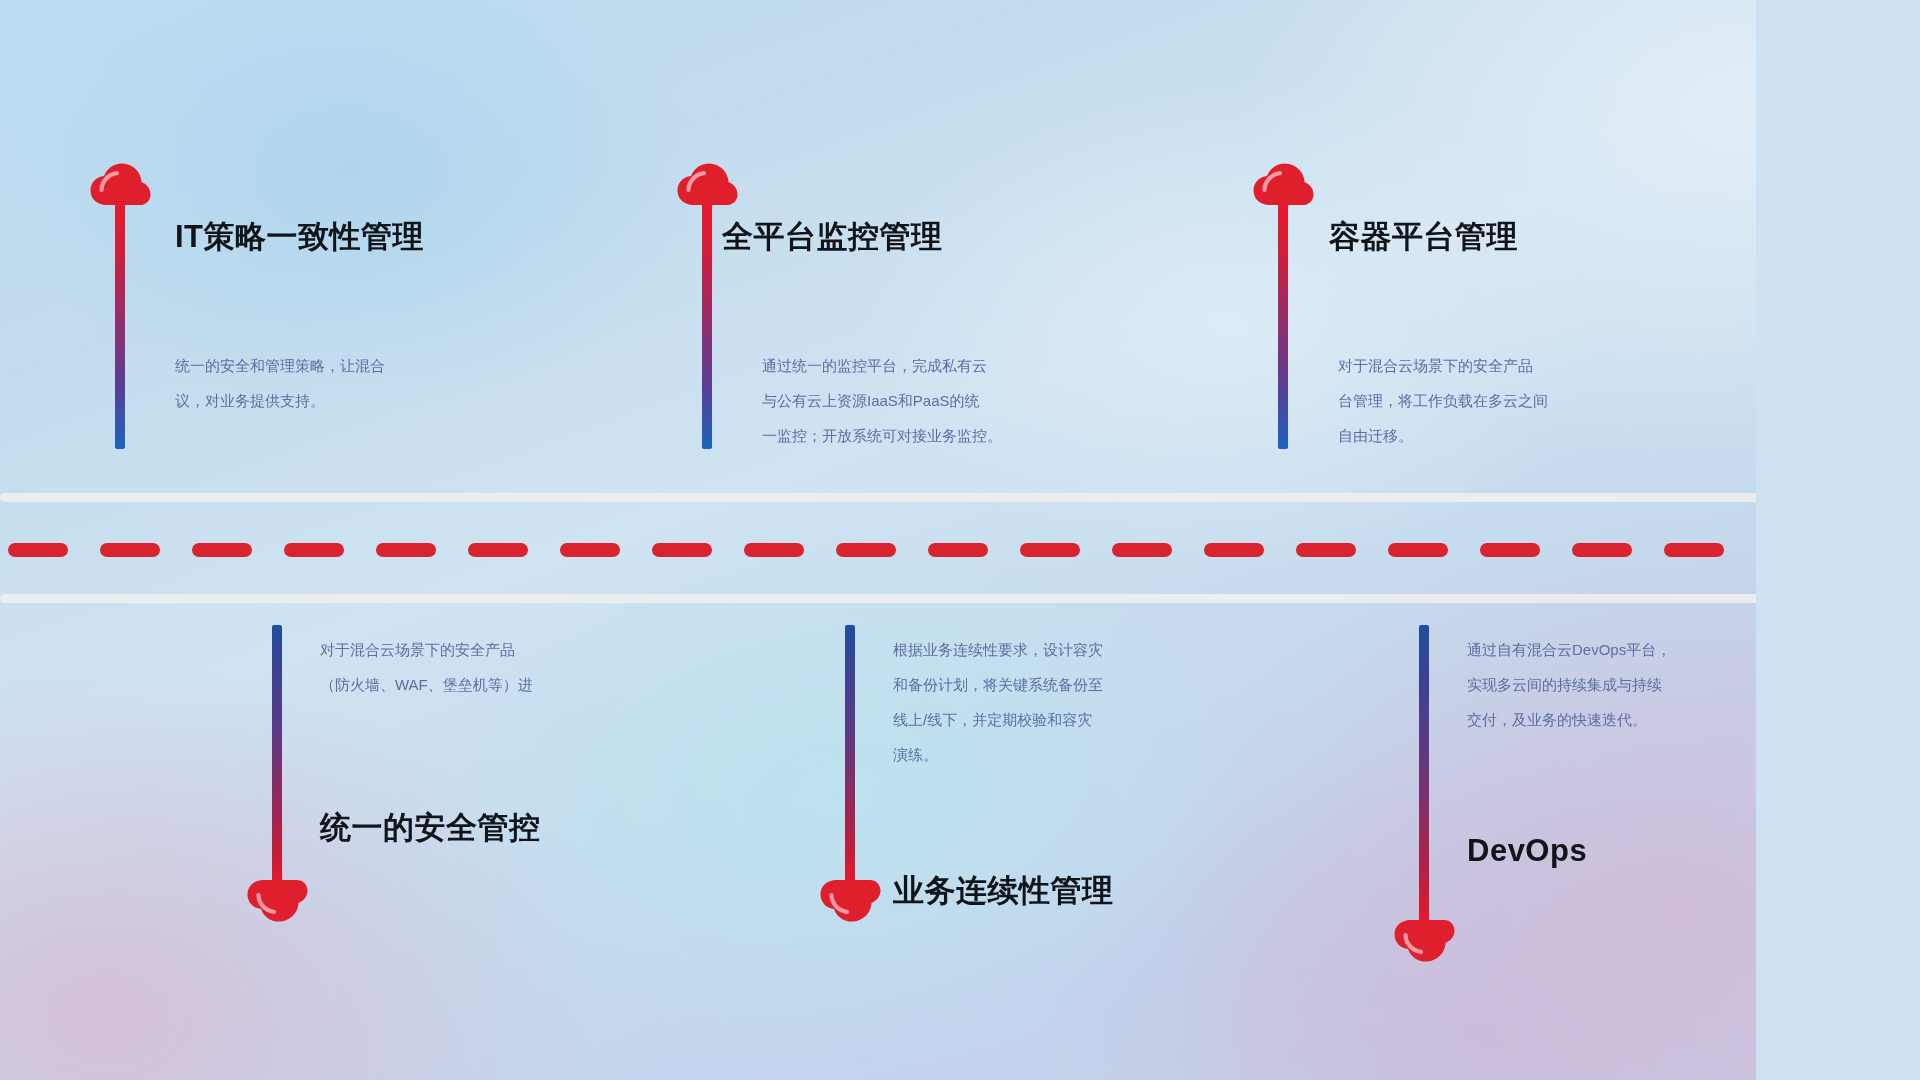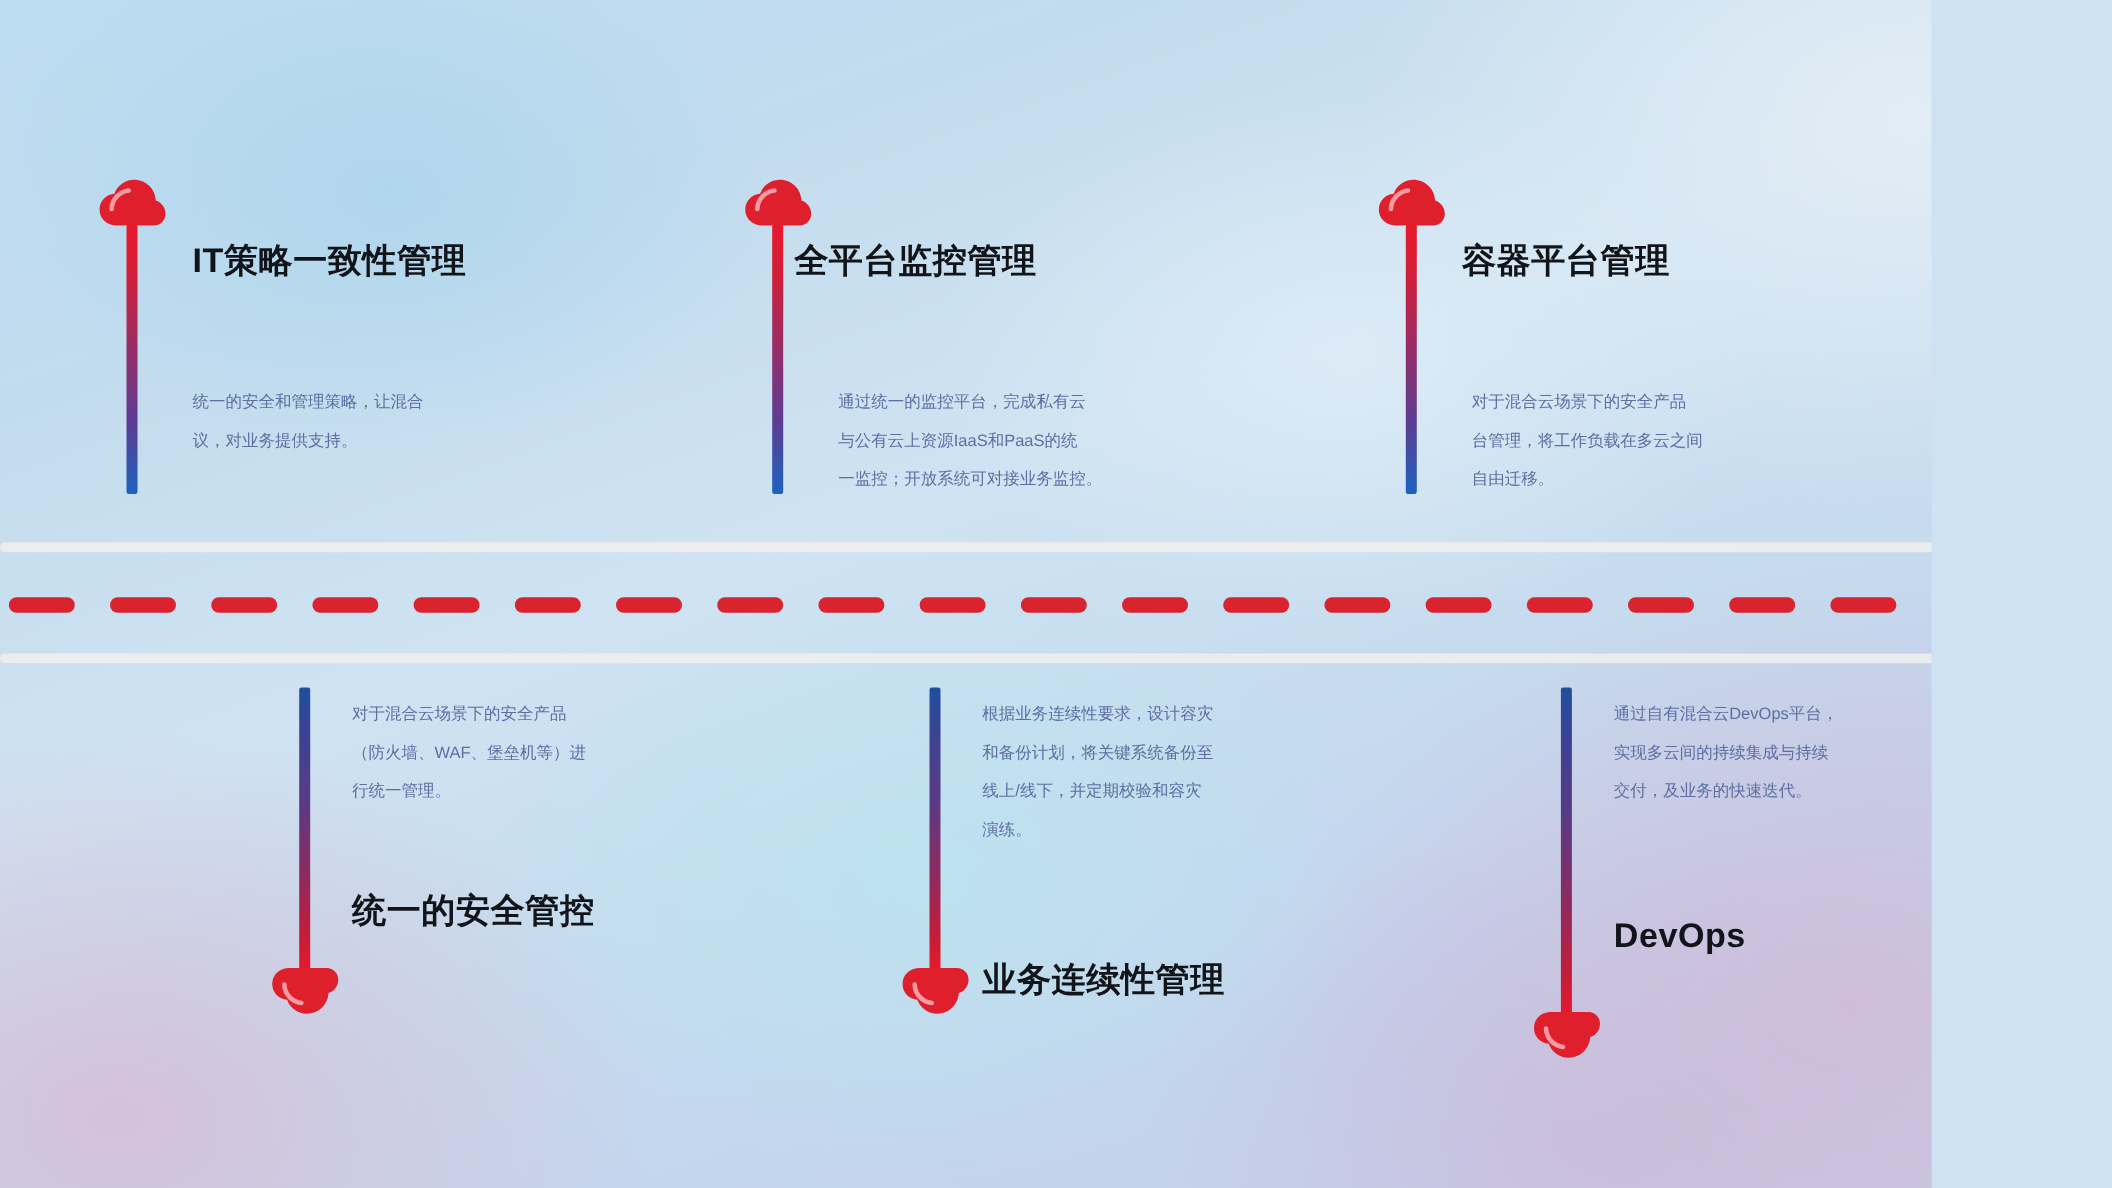--- a/index.html
+++ b/index.html
@@ -197,21 +197,20 @@
       <svg class="cloud" viewBox="0 0 64 48" style="top:252px;left:0px;">
         <g transform="translate(0,48) scale(1,-1)">
           <path d="M18.5 45 C8.6 45 2.5 38.6 2.5 30.5 C2.5 22.8 8.4 16.6 16 16.1 C18.6 8.6 25.7 3.4 34 3.4 C44.6 3.4 53.2 11.8 53.6 22.2 C58.9 23.9 62.5 28.8 62.5 34.4 C62.5 40.3 57.9 45 52 45 Z" fill="#e01f2d"></path>
         </g>
         <path d="M13.5 18 C13.5 26.5 20.5 33.8 29 34.8" stroke="#f7a0a6" stroke-width="4.2" stroke-linecap="round" fill="none" opacity="0.95"></path>
       </svg>
     </div>
     <div class="body" style="left:320px; top:632px;">
       <div>对于混合云场景下的安全产品</div>
       <div>（防火墙、WAF、堡垒机等）进</div>
-      <div>行统一管理。</div>
     </div>
     <div class="headline" style="left:320px; top:807px;">统一的安全管控</div>
   </div>
 
   <div class="col" style="left:0px; top:0px;">
     <div class="stem" style="left:818px; top:625px;">
       <div class="bar up" style="top:0px; height:258px;"></div>
       <svg class="cloud" viewBox="0 0 64 48" style="top:252px;left:0px;">
         <g transform="translate(0,48) scale(1,-1)">
           <path d="M18.5 45 C8.6 45 2.5 38.6 2.5 30.5 C2.5 22.8 8.4 16.6 16 16.1 C18.6 8.6 25.7 3.4 34 3.4 C44.6 3.4 53.2 11.8 53.6 22.2 C58.9 23.9 62.5 28.8 62.5 34.4 C62.5 40.3 57.9 45 52 45 Z" fill="#e01f2d"></path>

